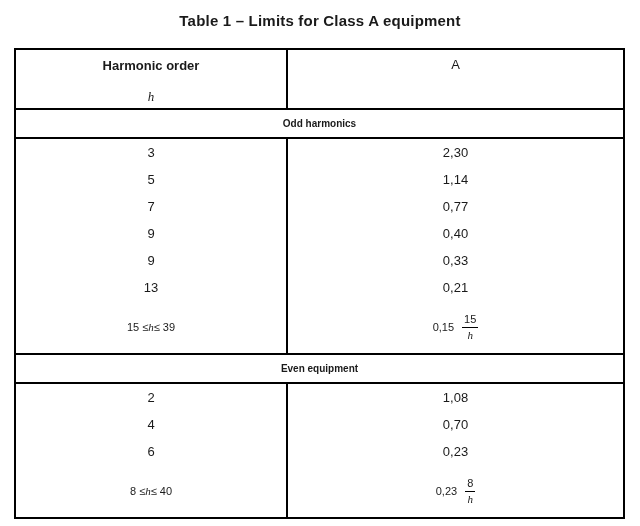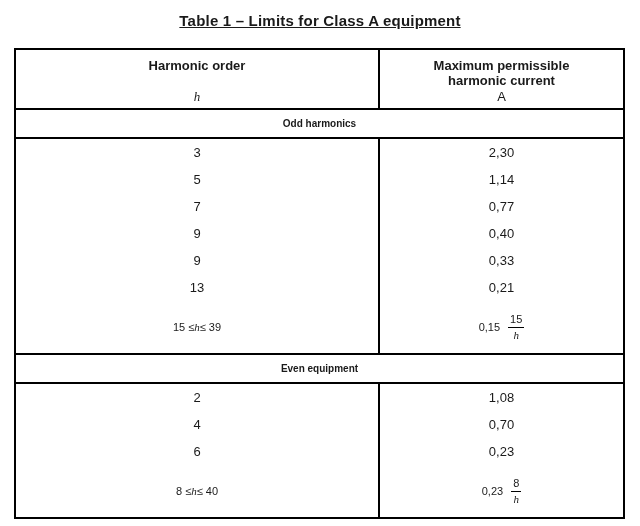--- a/index.html
+++ b/index.html
@@ -18,40 +18,39 @@
   }
   .doc-title {
     position: absolute;
     top: 12px;
     left: 0;
     width: 100%;
     text-align: center;
     font-size: 15px;
     font-weight: bold;
     letter-spacing: 0.2px;
-    text-decoration: underline;
   }
   .limits-table {
     position: absolute;
     left: 14px;
     top: 48px;
     width: 607px;
     border: 2px solid #000;
     box-sizing: content-box;
     background: #ffffff;
   }
   .trow {
     display: flex;
     width: 100%;
   }
   .cell {
     box-sizing: border-box;
   }
   .cell.left {
-    width: 364px;
+    width: 272px;
     border-right: 2px solid #000;
     text-align: center;
   }
   .cell.right {
     flex: 1;
     text-align: center;
   }
   
   .header-row {
     height: 58px;
@@ -127,24 +126,20 @@
   <div class="doc-title">Table 1 – Limits for Class A equipment</div>
 
   <div class="limits-table">
 
     <div class="trow header-row">
       <div class="cell left">
         <div class="hdr-title">Harmonic order</div>
         <div class="hdr-sym serif-it">h</div>
       </div>
       <div class="cell right">
-        <div class="hdr-title">
-          <div>Maximum permissible</div>
-          <div>harmonic current</div>
-        </div>
         <div class="hdr-sym">A</div>
       </div>
     </div>
 
     <div class="section-label">Odd harmonics</div>
 
     <div class="trow data-row">
       <div class="cell left">3</div>
       <div class="cell right">2,30</div>
     </div>

